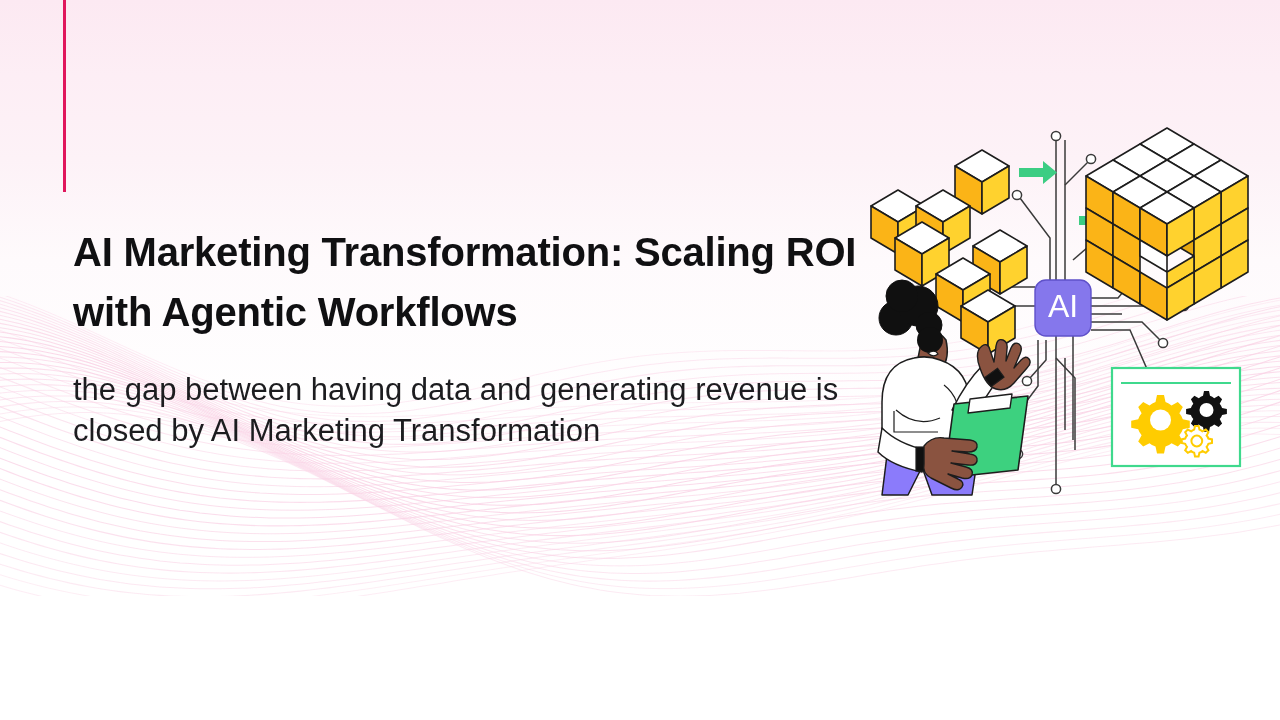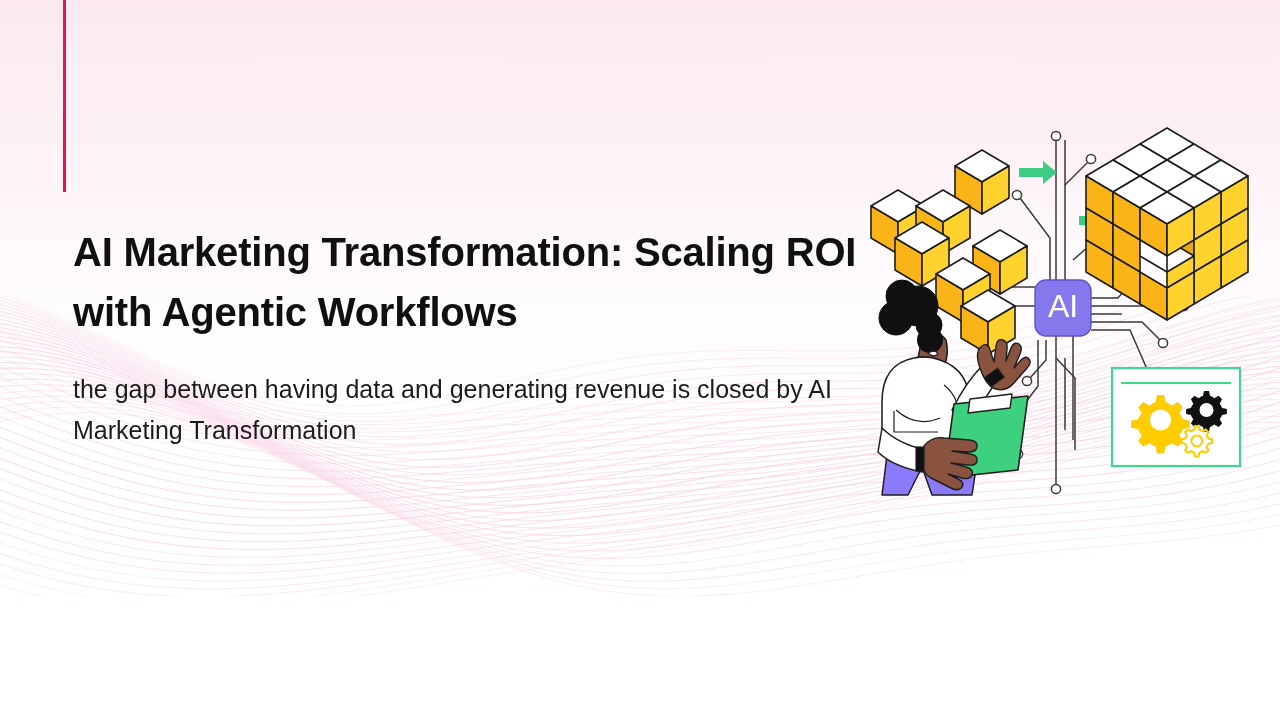--- a/index.html
+++ b/index.html
@@ -56,21 +56,21 @@
     font-weight: bold;
     line-height: 60px;
     letter-spacing: -0.2px;
     color: #101012;
     max-width: 790px;
   }
   #subheadline {
     margin: 0;
     padding-top: 27px;
     font-family: "Liberation Sans", sans-serif;
-    font-size: 25px;
+    font-size: 31px;
     font-weight: normal;
     line-height: 41px;
     color: #1c1c1f;
     max-width: 780px;
   }
   #illustration {
     position: absolute;
     left: 860px;
     top: 110px;
     width: 400px;

